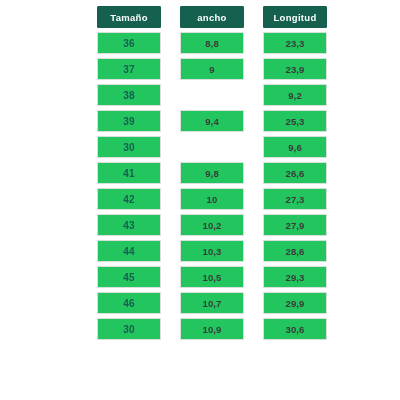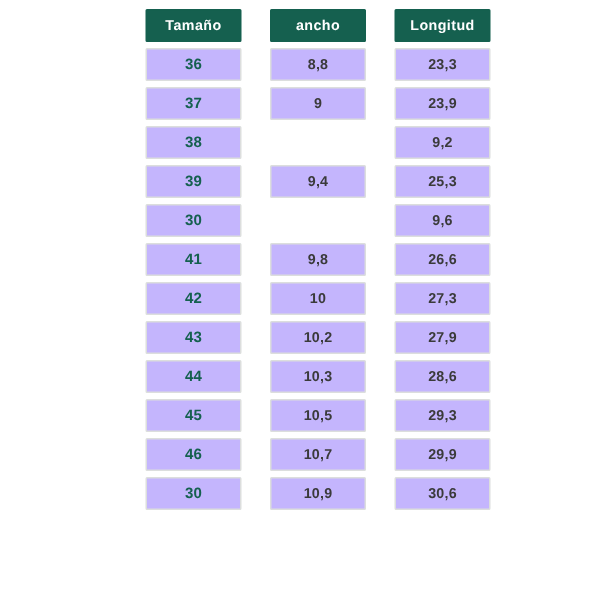--- a/index.html
+++ b/index.html
@@ -39,21 +39,21 @@
   .header-row .cell {
     background: #15604f;
     color: #ffffff;
     font-weight: bold;
     border: 1px solid #15604f;
     border-radius: 1px;
     font-size: 9.5px;
     letter-spacing: 0.3px;
   }
   .data-row .cell {
-    background: #c4b5fd;
+    background: #22c55e;
     border: 1px solid #dcdedd;
     border-radius: 1px;
   }
   .data-row .cell.size-cell {
     color: #15604f;
     font-weight: bold;
     font-size: 10px;
   }
   .data-row .cell.value-cell {
     color: #3a3a3a;

